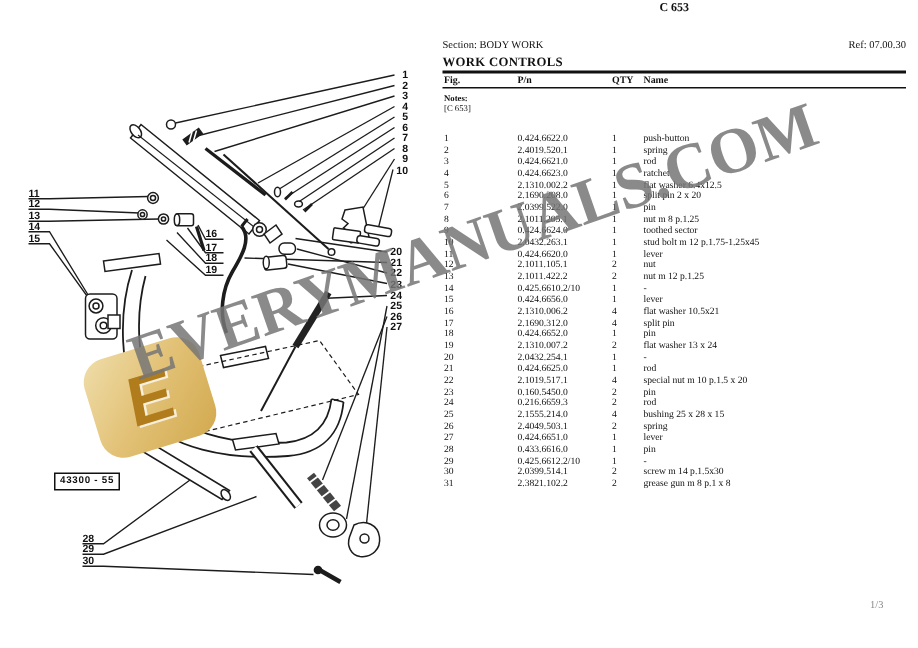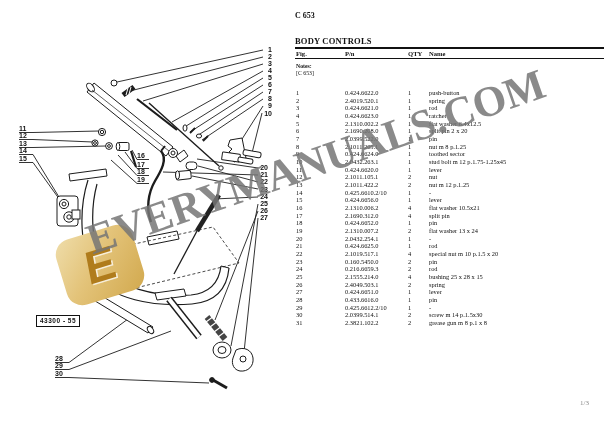--- a/index.html
+++ b/index.html
@@ -1,21 +1,21 @@
 <!DOCTYPE html>
 <html><head>
 <meta charset="utf-8">
 <style>
   html,body{margin:0;padding:0;background:#ffffff;}
   .page{
     position:relative;width:612px;height:432px;background:#ffffff;
     font-family:"Liberation Serif",serif;color:#111;overflow:hidden;
   }
   
-  .doc-code{position:absolute;left:295px;top:11px;width:309px;
+  .doc-code{position:absolute;left:295px;top:0;width:309px;text-align:center;
     font-size:8px;font-weight:bold;}
   .sec-row{position:absolute;left:295px;top:26px;width:309px;display:flex;
     justify-content:space-between;font-size:7px;}
   .doc-title{position:absolute;left:295px;top:36px;font-size:8.5px;font-weight:bold;letter-spacing:.2px;}
   .rule-thick{position:absolute;left:295px;top:47px;width:309px;height:2px;background:#111;}
   .rule-thin{position:absolute;left:295px;top:58px;width:309px;height:1px;background:#111;}
   .col-headers{position:absolute;left:295px;top:50px;width:309px;height:8px;font-size:6.6px;font-weight:bold;}
   .col-headers span{position:absolute;top:0;}
   .ch-fig{left:1px;} .ch-pn{left:50px;} .ch-qty{left:113px;} .ch-name{left:134px;}
   .notes-label{position:absolute;left:296px;top:63px;font-size:5.8px;font-weight:bold;}
@@ -41,21 +41,25 @@
     display:flex;align-items:center;justify-content:center;pointer-events:none;}
   .wm-logo span{font-family:"Liberation Sans",sans-serif;font-weight:bold;font-size:46px;
     transform:skewX(-6deg);text-shadow:1.5px 1.5px 0 rgba(255,255,255,.75);}
 </style>
 </head>
 <body>
 
 <div class="page">
 
   <div class="doc-code">C 653</div>
-  <div class="doc-title">BODY CONTROLS</div>
+  <div class="sec-row">
+    <span>Section: BODY WORK</span>
+    <span>Ref: 07.00.30</span>
+  </div>
+  <div class="doc-title">WORK CONTROLS</div>
   <div class="rule-thick"></div>
   <div class="col-headers">
     <span class="ch-fig">Fig.</span>
     <span class="ch-pn">P/n</span>
     <span class="ch-qty">QTY</span>
     <span class="ch-name">Name</span>
   </div>
   <div class="rule-thin"></div>
   <div class="notes-label">Notes:</div>
   <div class="notes-value">[C 653]</div>

